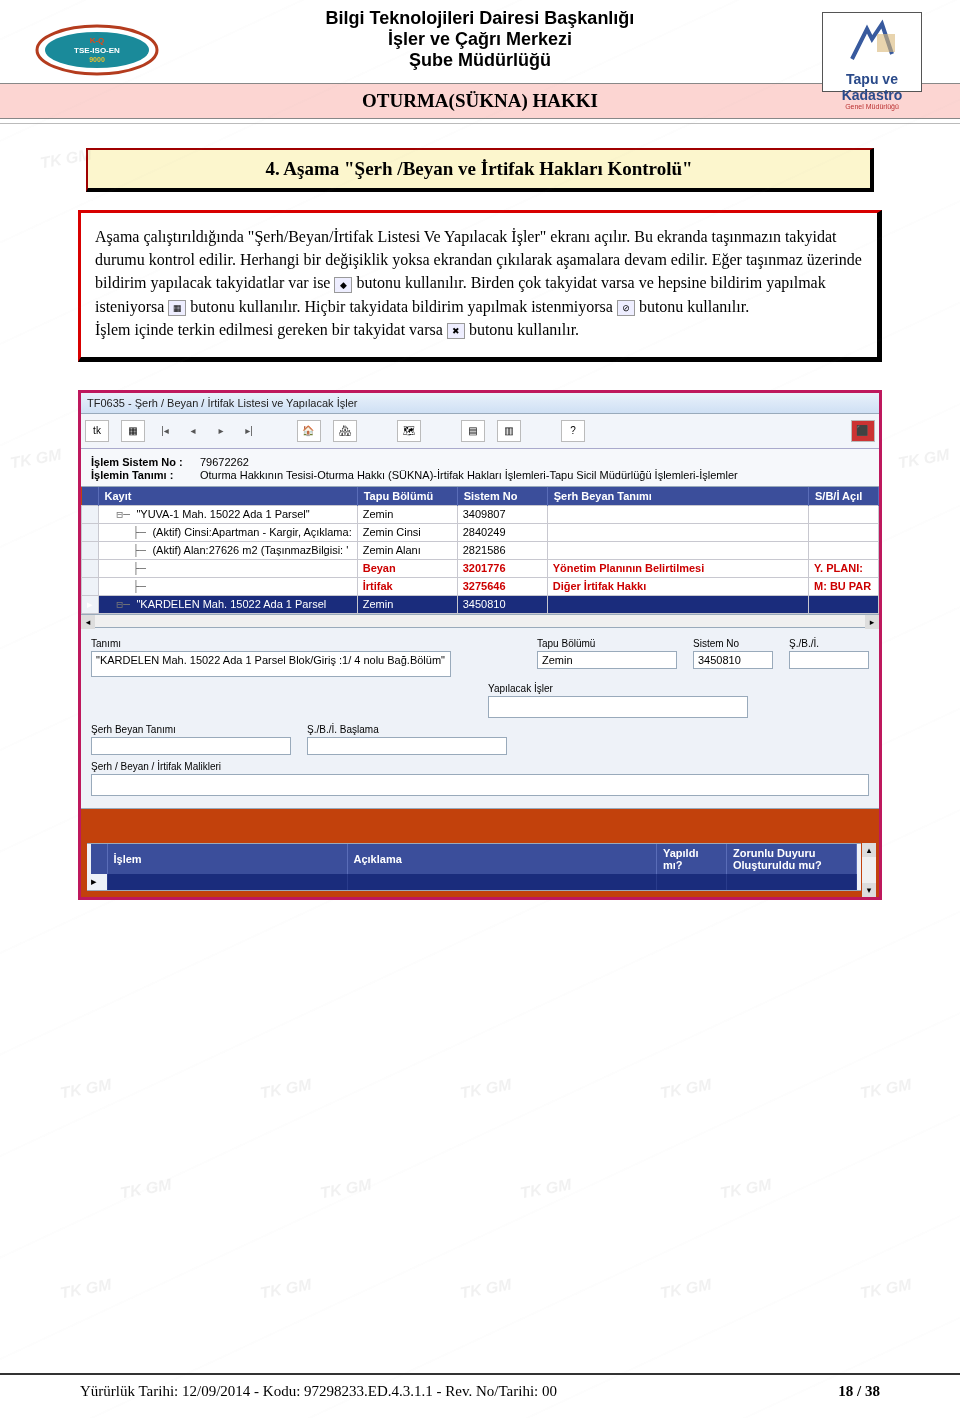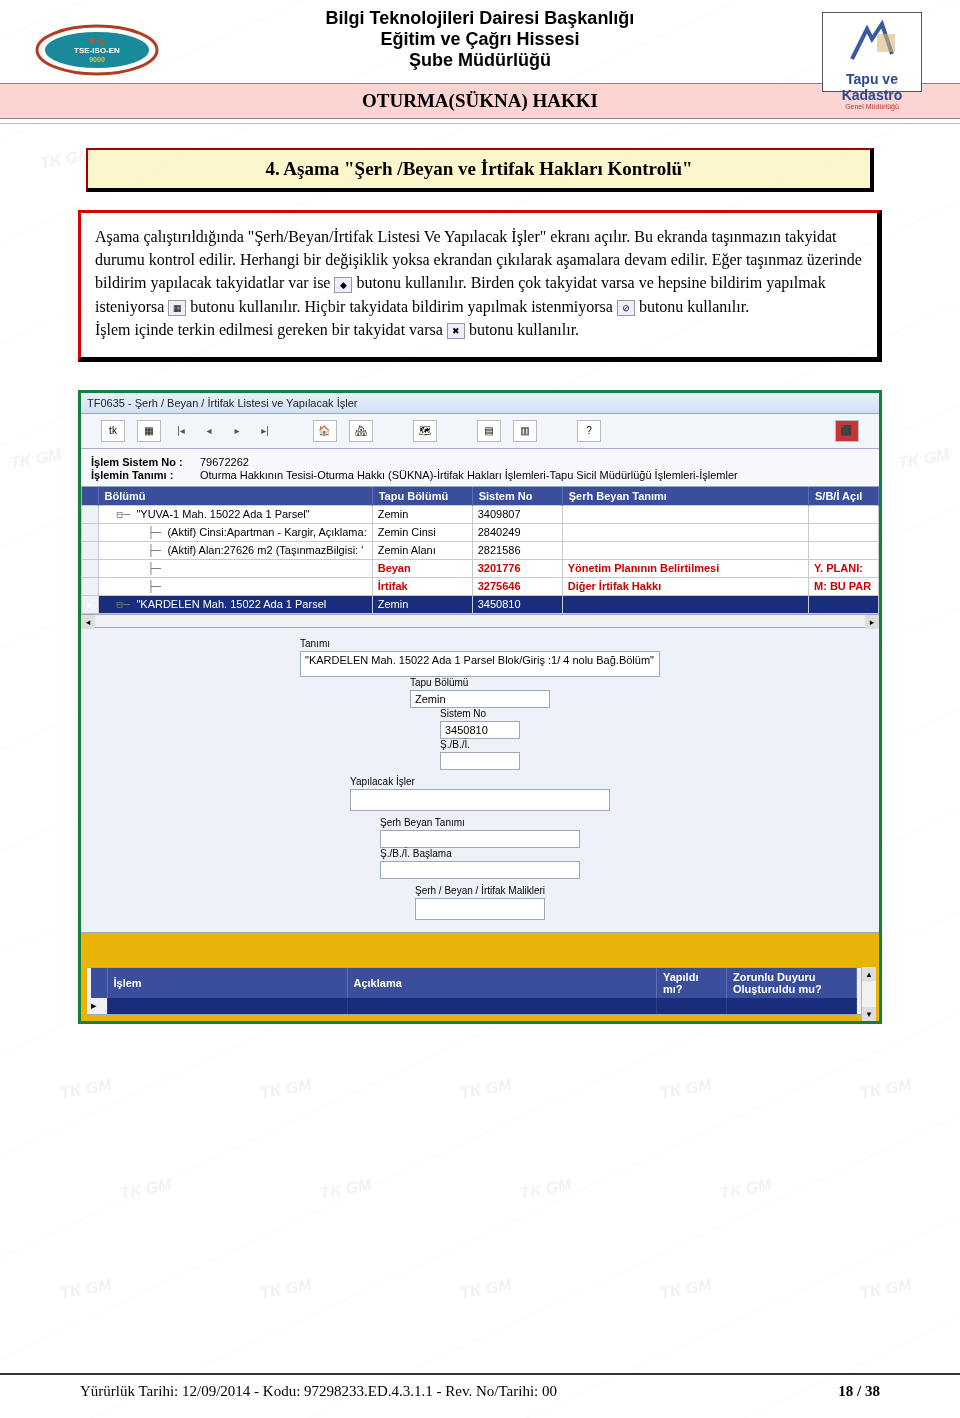--- a/index.html
+++ b/index.html
@@ -76,33 +76,33 @@
     font-size:16px; font-family:'Times New Roman',serif;
     line-height:1.45;
   }
   .desc-box .inline-icon {
     display:inline-block; width:18px; height:16px; vertical-align:middle;
     border:1px solid #999; background:#eef; font-size:9px; text-align:center; line-height:14px;
   }
   
   .app-wrap {
     margin:28px 78px 0 78px;
-    border:3px solid #15803d;
-    background:#eab308;
+    border:3px solid #be185d;
+    background:#c2410c;
     position:relative;
   }
   .titlebar {
     background:linear-gradient(#e9f1fb,#cfe0f4);
     border-bottom:1px solid #9ab;
     font-size:11px; padding:4px 6px;
     color:#222;
   }
   .toolbar {
     display:flex; align-items:center; gap:12px;
-    padding:6px 20px; border-bottom:1px solid #aac;
+    padding:6px 4px; border-bottom:1px solid #aac;
     background:#f2f5fa;
   }
   .tb-btn {
     width:24px;height:22px;border:1px solid #bbb;background:#fff;
     display:flex;align-items:center;justify-content:center;font-size:10px;
     cursor:pointer;
   }
   .tb-btn.small{width:16px;height:16px;border:none;background:none;color:#555;}
   .toolbar .spacer{flex:0 0 16px;}
   .toolbar .right-btn{margin-left:auto;background:#c33;color:#fff;}
@@ -120,35 +120,35 @@
     background:#3b4e9b; color:#fff; text-align:left; padding:3px 6px;
     border-right:1px solid #5a6db8; font-weight:bold; font-size:11px;
   }
   .grid td {
     border:1px solid #c8c8d0; padding:2px 5px; background:#fff;
     white-space:nowrap; overflow:hidden;
   }
   .grid tr.red td { color:#c00; font-weight:bold; }
   .grid tr.sel td { background:#1a2c7c; color:#fff; }
   .grid .indent{padding-left:18px;}
-  .grid .indent2{padding-left:49px;}
+  .grid .indent2{padding-left:34px;}
   .grid .tree-dash { color:#777; font-family:monospace; }
   .scroll-hz {
     border-top:1px solid #9ab; border-bottom:1px solid #9ab;
     background:#f0f0f0; height:14px; position:relative;
   }
   .scroll-hz .arrow{width:14px;height:14px;background:#ddd;display:flex;align-items:center;justify-content:center;font-size:9px;}
   .scroll-hz .left{position:absolute;left:0;}
   .scroll-hz .right{position:absolute;right:0;}
   
   .detail {
     background:#eef2f8; padding:10px 10px 6px 10px; font-size:11px;
     border-bottom:1px solid #9ab;
   }
-  .detail .row{display:flex; gap:0; margin-bottom:6px;align-items:center;flex-direction:column;}
+  .detail .row{display:flex; gap:16px; margin-bottom:6px;align-items:flex-start;}
   .detail label{display:block;font-size:10px;margin-bottom:2px;}
   .detail .field {border:1px solid #9ab;background:#fff;padding:2px 4px;height:18px;font-size:11px;}
   .detail .f-long{width:360px;}
   .detail .f-med{width:140px;}
   .detail .f-sm{width:80px;}
   .detail .big{height:26px;}
   .detail .f-full{width:100%;}
   
   .subgrid-wrap{border-top:1px solid #9ab;border-bottom:1px solid #9ab;background:#eef2f8;padding:0 4px;}
   .subgrid{width:100%;border-collapse:collapse;font-size:11px;}
@@ -194,21 +194,21 @@
   </div>
   <div class="logo-right">
     <svg viewBox="0 0 60 50">
       <path d="M10 40 L25 10 L30 20 L40 5 L50 35" stroke="#385a9e" stroke-width="4" fill="none"></path>
       <rect x="35" y="15" width="18" height="18" fill="#d8b878" opacity="0.6"></rect>
     </svg>
     <div style="color:#2a4a8a;font-weight:bold;font-size:14px;">Tapu ve Kadastro</div>
     <div style="color:#b33;font-size:7px;">Genel Müdürlüğü</div>
   </div>
   <div class="hdr-line">Bilgi Teknolojileri Dairesi Başkanlığı</div>
-  <div class="hdr-line">Eğitim ve Çağrı Hissesi</div>
+  <div class="hdr-line">İşler ve Çağrı Merkezi</div>
   <div class="hdr-line">Şube Müdürlüğü</div>
 </div>
 <div class="pink-bar">OTURMA(SÜKNA) HAKKI</div>
 <hr class="rule">
 
 <div class="stage-box">4. Aşama "Şerh /Beyan ve İrtifak Hakları Kontrolü"</div>
 
 <div class="desc-box">
   <span>Aşama çalıştırıldığında "Şerh/Beyan/İrtifak Listesi Ve Yapılacak İşler" ekranı açılır. Bu ekranda taşınmazın takyidat durumu kontrol edilir. Herhangi bir değişiklik yoksa ekrandan çıkılarak aşamalara devam edilir. Eğer taşınmaz üzerinde bildirim yapılacak takyidatlar var ise </span>
   <span class="inline-icon">◆</span>
@@ -262,21 +262,21 @@
         <col style="width:16px">
         <col style="width:250px">
         <col style="width:100px">
         <col style="width:90px">
         <col>
         <col style="width:70px">
       </colgroup>
     <thead>
       <tr>
         <th></th>
-        <th>Bölümü</th>
+        <th>Kayıt</th>
         <th>Tapu Bölümü</th>
         <th>Sistem No</th>
         <th>Şerh Beyan Tanımı</th>
         <th>S/B/İ Açıl</th>
       </tr>
     </thead>
     <tbody id="grid-body">
         <tr>
           <td style="background:#eef2f8;text-align:center;"></td>
           <td class="indent"><span class="tree-dash">⊟─ </span>"YUVA-1 Mah. 15022 Ada 1 Parsel"</td>

